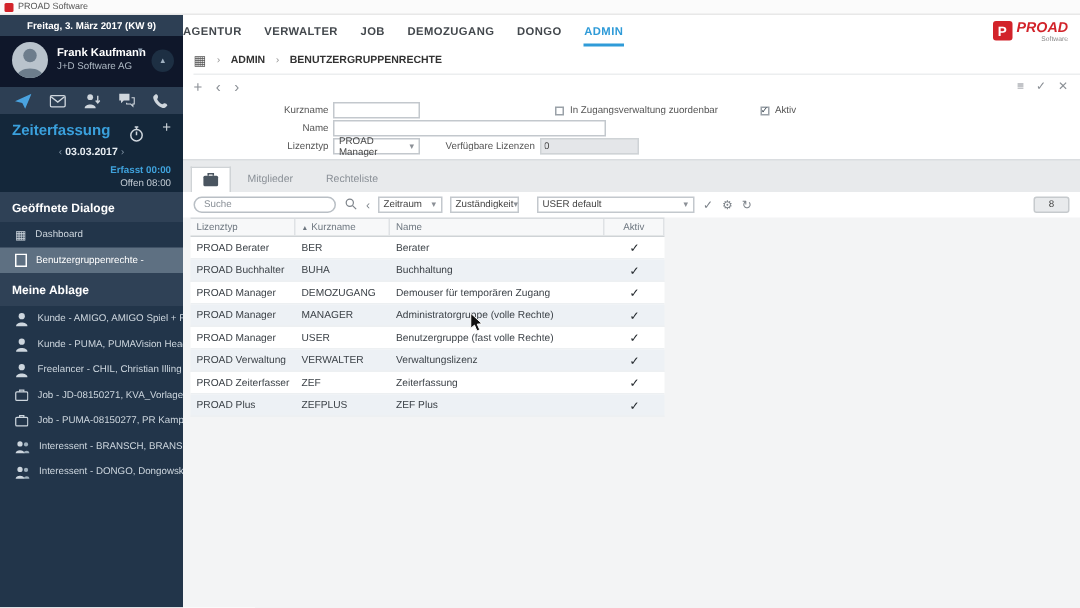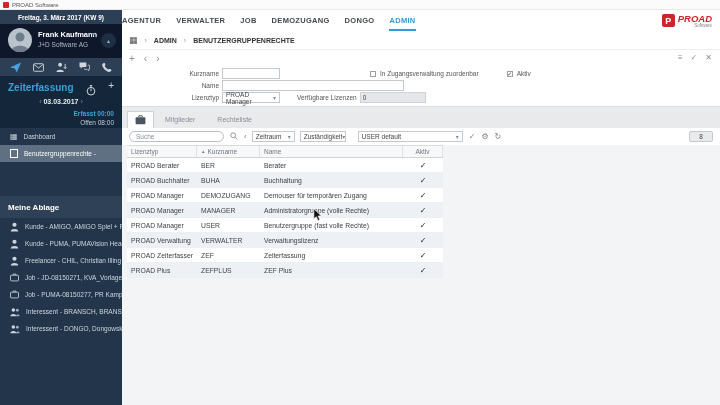--- a/index.html
+++ b/index.html
@@ -34,21 +34,21 @@
   .zeit-timer { position:absolute; right:26px; top:6px; }
   .zeit-plus { position:absolute; right:8px; top:4px; font-size:10px; color:#cfd6dd; }
   .zeit-date { position:absolute; left:0; right:0; top:22px; text-align:center; font-size:7px;
     font-weight:bold; color:#e7edf2; }
   .zeit-date .arr { color:#7e91a3; font-weight:normal; }
   .zeit-erfasst { position:absolute; right:8px; top:34px; font-size:6.5px; font-weight:bold; color:#3fa2dc; }
   .zeit-offen { position:absolute; right:8px; top:43px; font-size:6.5px; color:#c2cbd4; }
 
   .sec-head { height:20px; background:#2f4156; display:flex; align-items:center; padding-left:8px;
     font-size:8px; font-weight:bold; color:#fff; }
-  .sec-head.tall { height:22px;margin-top:34px; }
+  .sec-head.tall { height:22px; }
   .side-item { height:17px; display:flex; align-items:center; gap:6px; padding-left:10px;
     font-size:6.5px; color:#cdd6de; white-space:nowrap; overflow:hidden; }
   .side-item.selected { background:#5e7082; color:#fff; }
   .side-item svg { flex:none; display:block; }
   .side-item .grid-glyph { font-size:8px; color:#cdd6de; line-height:1; }
 
   
   .main { position:absolute; left:122px; top:10px; right:0; bottom:0; background:#fff; }
 
   .menubar { position:absolute; left:0; top:0; height:21px; display:flex; align-items:flex-end; gap:15px; }
@@ -184,20 +184,21 @@
       <div class="zeit-plus">+</div>
       <div class="zeit-date">
         <span class="arr">‹</span>
         <span>03.03.2017</span>
         <span class="arr">›</span>
       </div>
       <div class="zeit-erfasst">Erfasst 00:00</div>
       <div class="zeit-offen">Offen 08:00</div>
     </div>
 
+    <div class="sec-head">Geöffnete Dialoge</div>
     <div class="side-item">
       <span class="grid-glyph">▦</span>
       <span>Dashboard</span>
     </div>
     <div class="side-item selected">
       <svg width="8" height="9" viewBox="0 0 8 9">
           <rect x="0.5" y="0.5" width="7" height="8" fill="none" stroke="#fff"></rect>
         </svg>
       <span>Benutzergruppenrechte -</span>
     </div>

